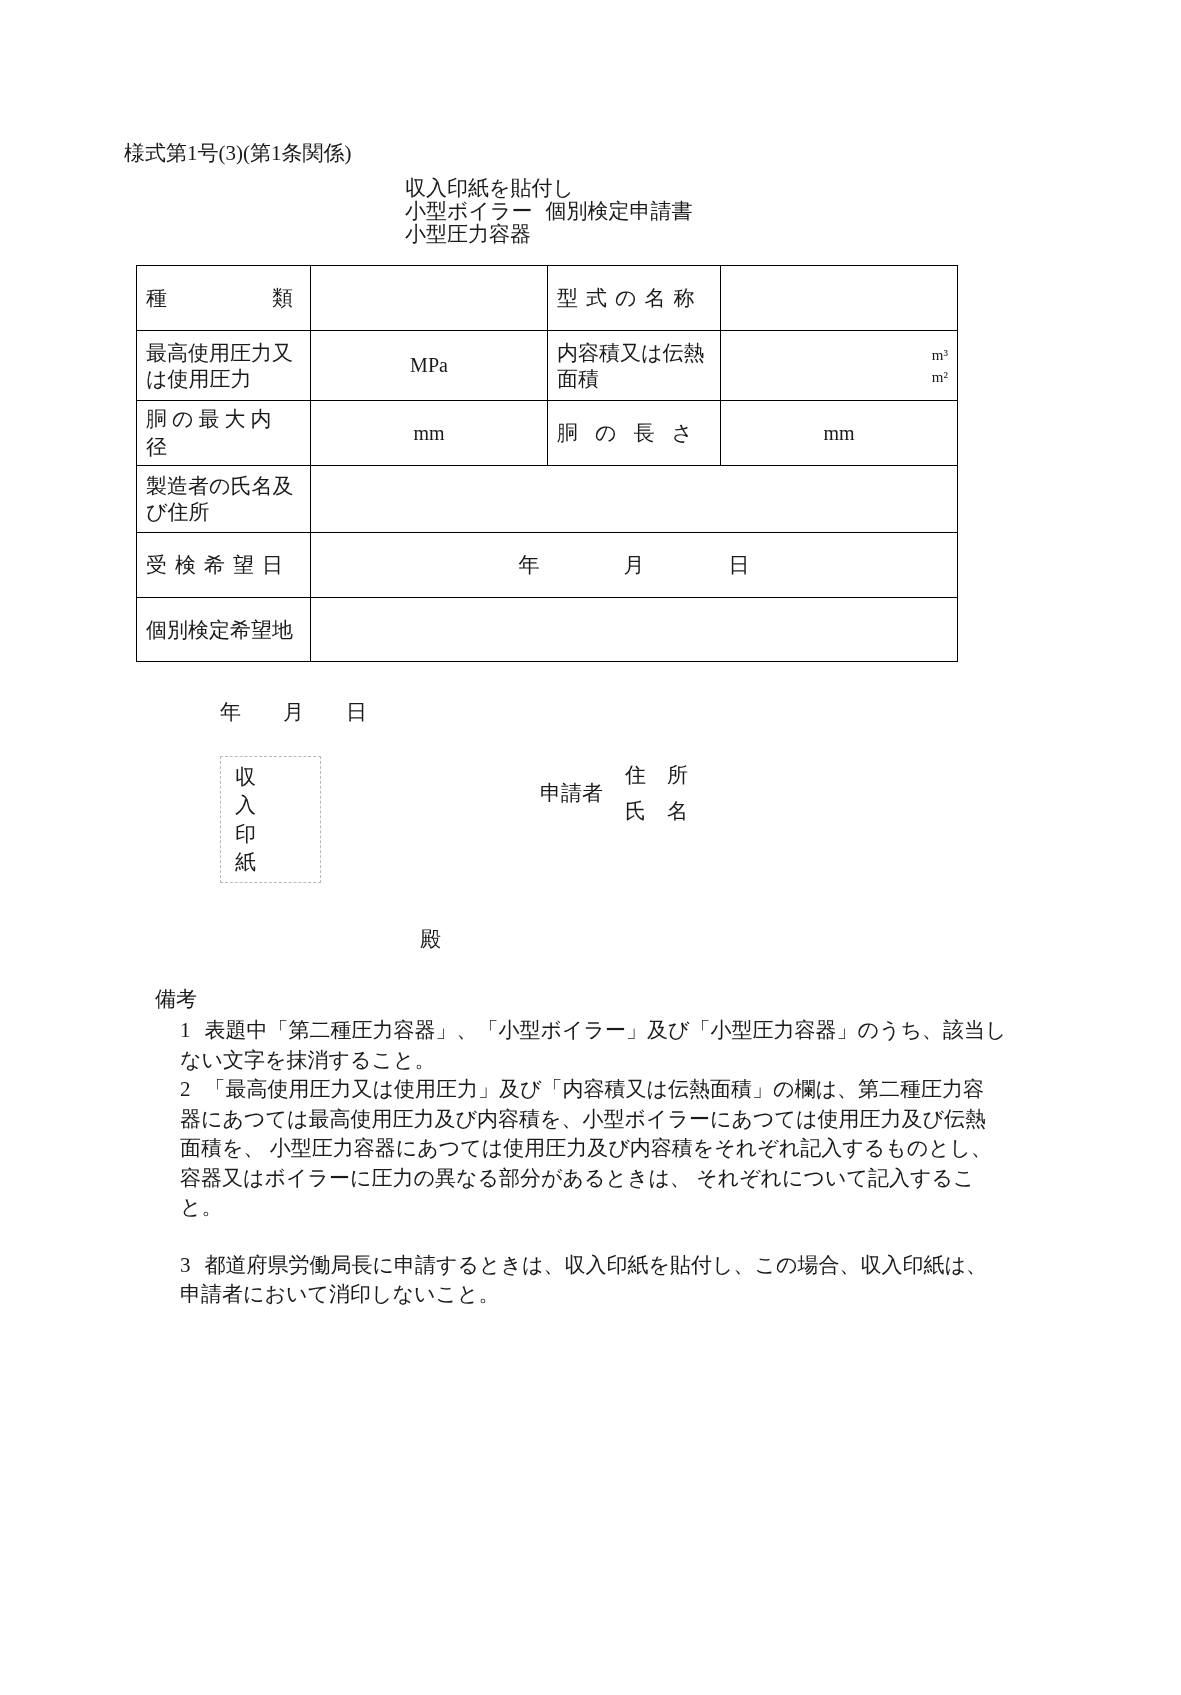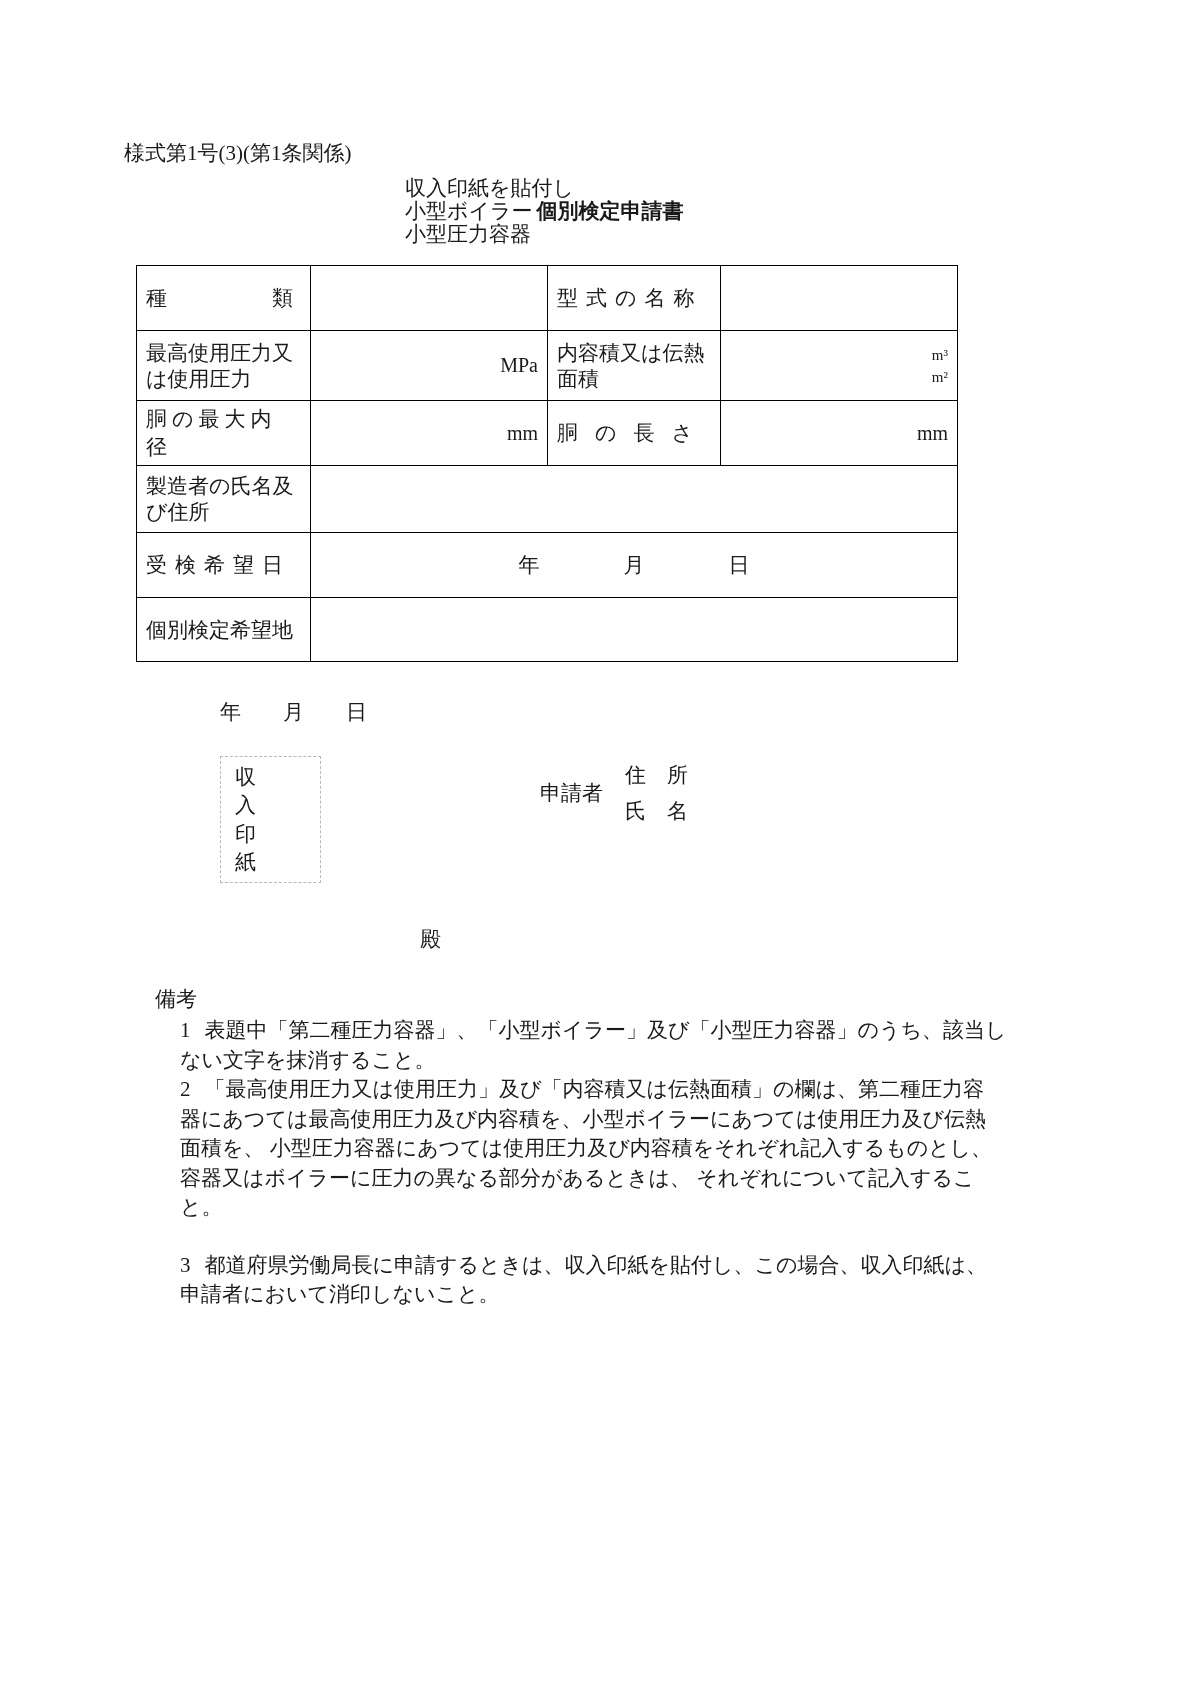--- a/index.html
+++ b/index.html
@@ -8,36 +8,36 @@
     background: #ffffff; color: #1a1a1a;
     font-family: "Liberation Serif", "DejaVu Serif", serif;
     position: relative;
   }
   .abs { position: absolute; }
 
   .form-number { left: 124px; top: 139px; font-size: 21px; }
 
   .title-block { left: 405px; top: 177px; font-size: 21px; line-height: 23px; }
   .title-line { white-space: nowrap; }
-  .doc-title { margin-left: 4px; font-weight: bold; }
+  .doc-title { margin-left: 13px; }
 
   .form-table {
     left: 136px; top: 265px; width: 821px;
     border-collapse: collapse; table-layout: fixed;
     font-size: 21px;
     border-radius: 31px;
   }
   .form-table td {
     border: 1px solid #000;
     padding: 4px 9px;
     vertical-align: middle;
     overflow: hidden;
   }
   td.pre { white-space: pre-wrap; line-height: 26px; }
-  td.unit { text-align: right; font-size: 20px; }
+  td.unit { text-align: center; font-size: 20px; }
   td.units-stack { text-align: right; font-size: 15px; line-height: 22px; }
   td.units-stack span { display: block; }
   td.center { text-align: center; }
   .ls8 { letter-spacing: 8px; }
   .ls5 { letter-spacing: 5px; margin-top: 43px; }
   .ls17 { letter-spacing: 17px; }
 
   .date-line { left: 220px; top: 698px; font-size: 21px; }
 
   .stamp-box {

